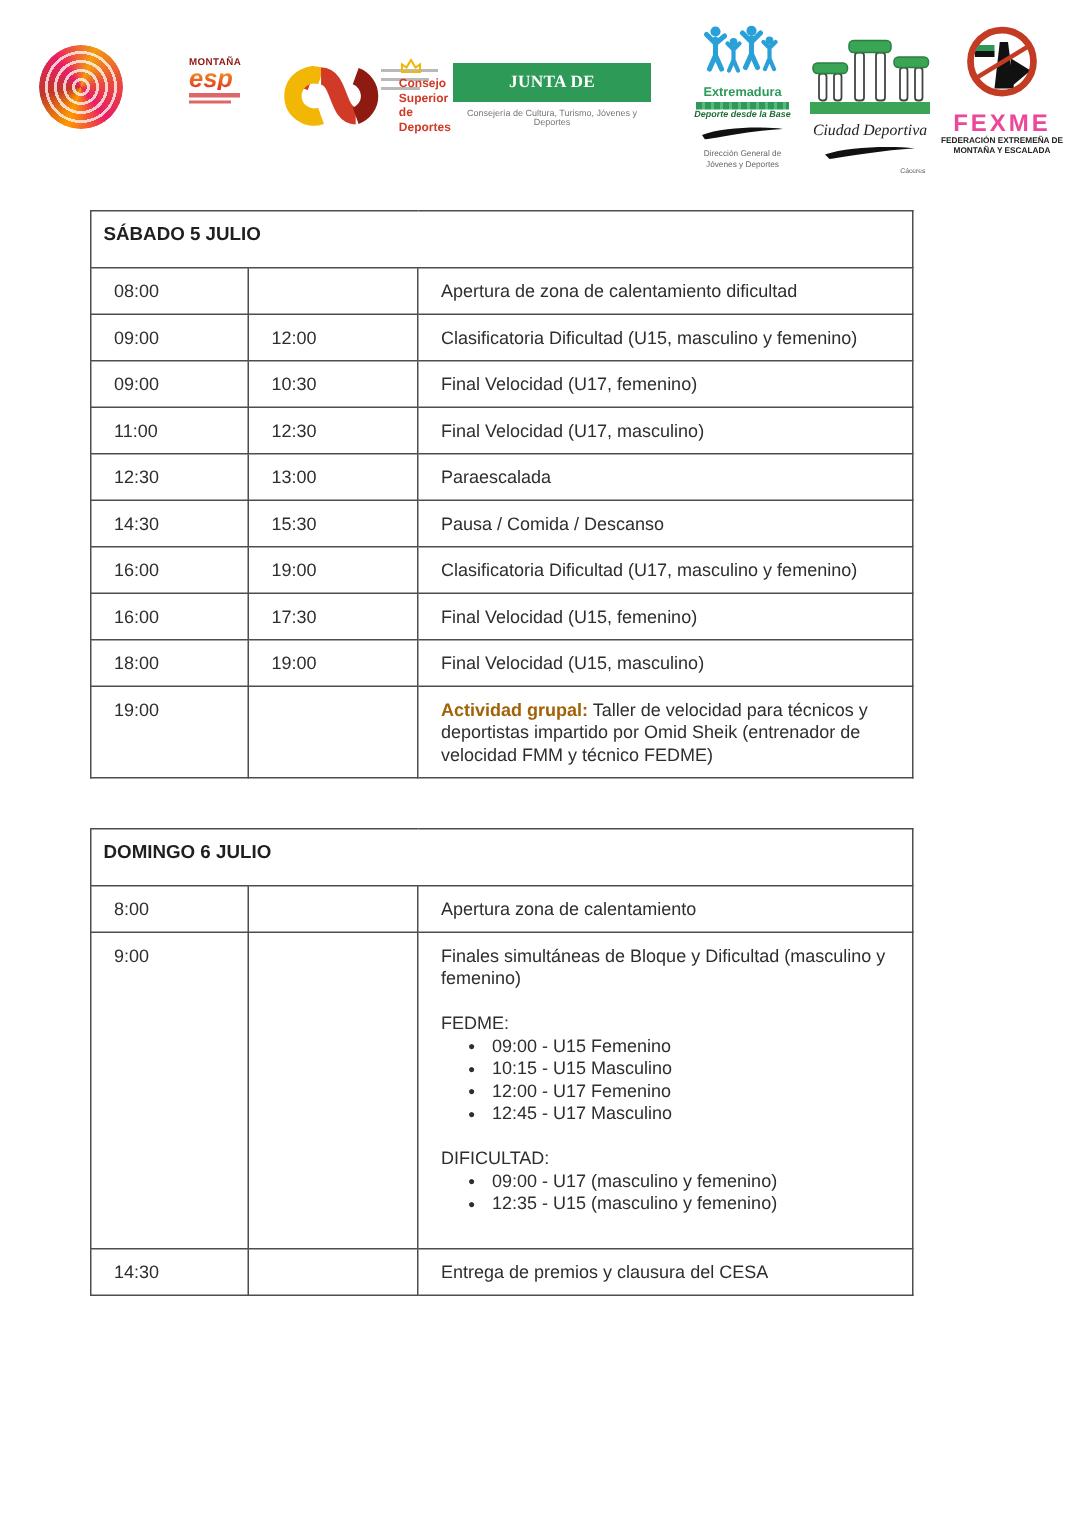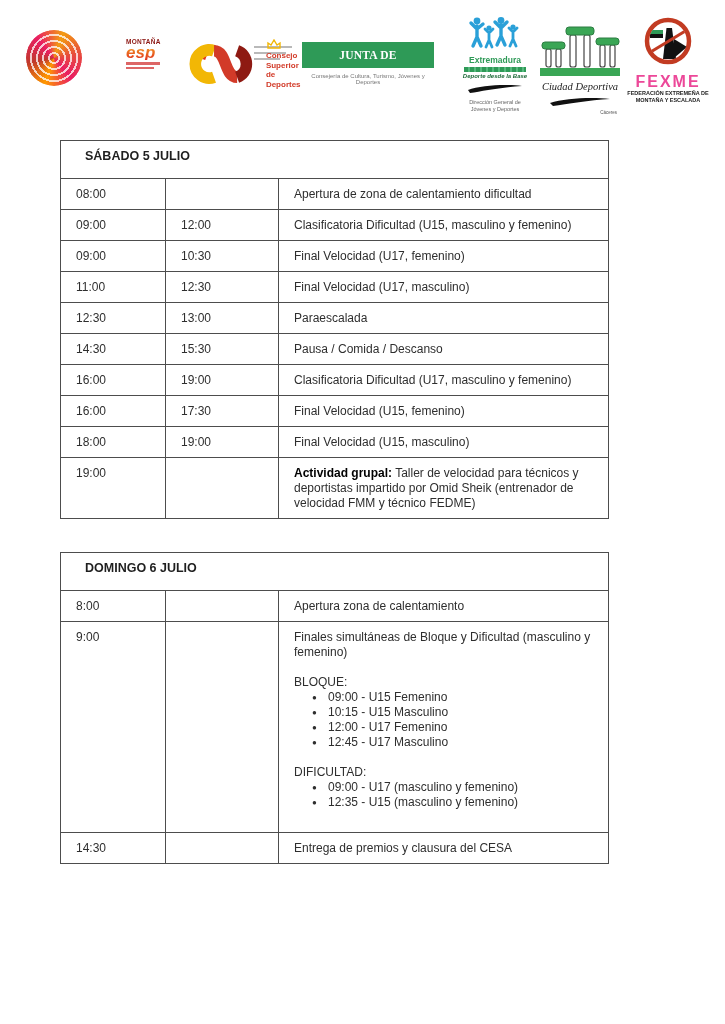--- a/index.html
+++ b/index.html
@@ -52,25 +52,25 @@
   .cd-city{font-size:4.5px;color:#555;text-align:right;margin-right:6px;}
   
   .fexme{left:627px;top:17px;width:82px;text-align:center;}
   .fx-title{font-size:16px;font-weight:bold;letter-spacing:2px;color:#ec4899;line-height:16px;margin-top:5px;}
   .fx-sub{font-size:5.5px;font-weight:bold;color:#222;line-height:7px;}
   
   .sched{position:absolute;left:60px;border-collapse:collapse;table-layout:fixed;width:548px;background:#fff;}
   .t1{top:140px;} .t2{top:552px;}
   .sched td{border:1px solid #4d4d4d;vertical-align:top;font-size:12px;line-height:15px;color:#2e2e2e;
     padding:8px 15px 7px;word-wrap:break-word;}
-  .sched td.title{font-weight:bold;font-size:12.5px;padding:8px 24px 14px;color:#1f1f1f;}
+  .sched td.title{font-weight:bold;font-size:12.5px;padding:8px 8px 14px;color:#1f1f1f;}
   .sched .gap{height:15px;}
   .sched .bullet{display:flex;padding-left:18px;}
   .sched .bullet .dot{flex:0 0 16px;font-size:8px;line-height:15px;}
-  .sched b{color:#000000;}
+  .sched b{color:#a16207;}
 </style>
 </head>
 <body>
 
 <header class="logos">
 
   <div class="logo montana">
     <div class="m-emblem"></div>
     <div class="m-text">
       <div class="m-top">MONTAÑA</div>
@@ -278,21 +278,21 @@
         <td class="c-desc">
           <div class="para">Apertura zona de calentamiento</div>
         </td>
       </tr>
       <tr>
         <td class="c-time">9:00</td>
         <td class="c-time"></td>
         <td class="c-desc">
           <div class="para">Finales simultáneas de Bloque y Dificultad (masculino y femenino)</div>
           <div class="gap"></div>
-          <div class="para">BLOQUE:</div>
+          <div class="para">FEDME:</div>
           <div class="bullet">
             <span class="dot">●</span>
             <span class="btx">09:00 - U15 Femenino</span>
           </div>
           <div class="bullet">
             <span class="dot">●</span>
             <span class="btx">10:15 - U15 Masculino</span>
           </div>
           <div class="bullet">
             <span class="dot">●</span>

